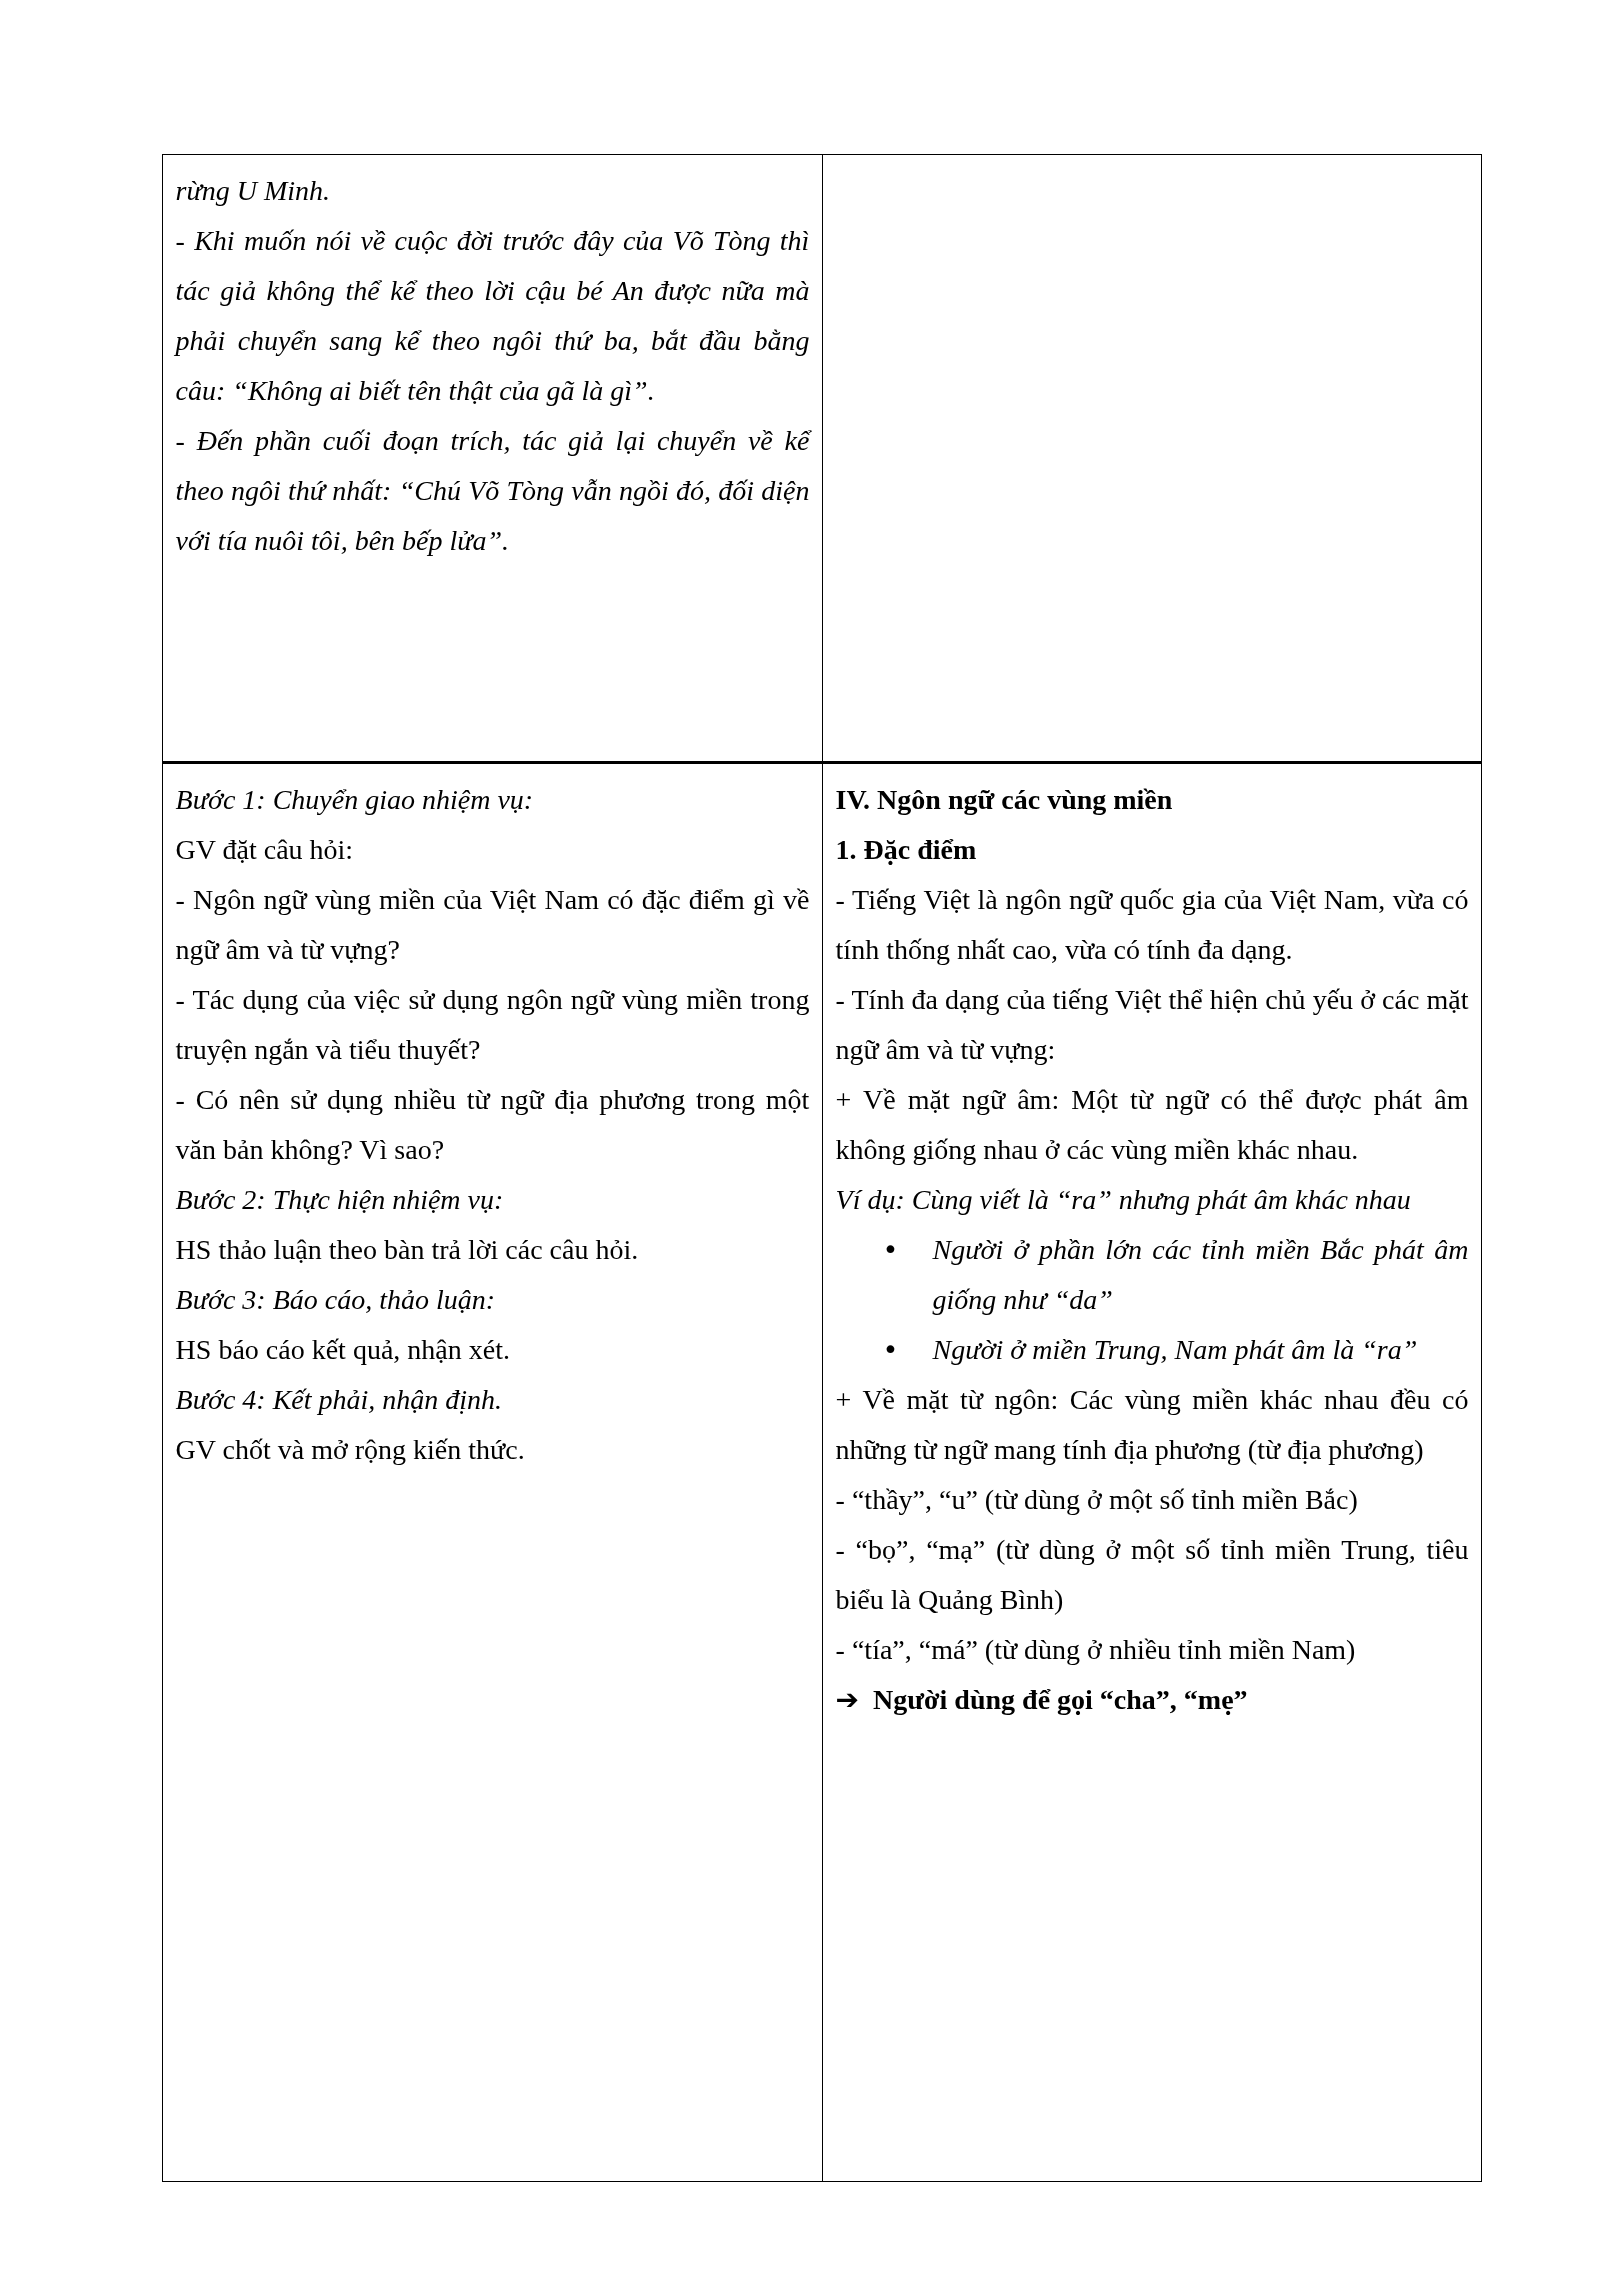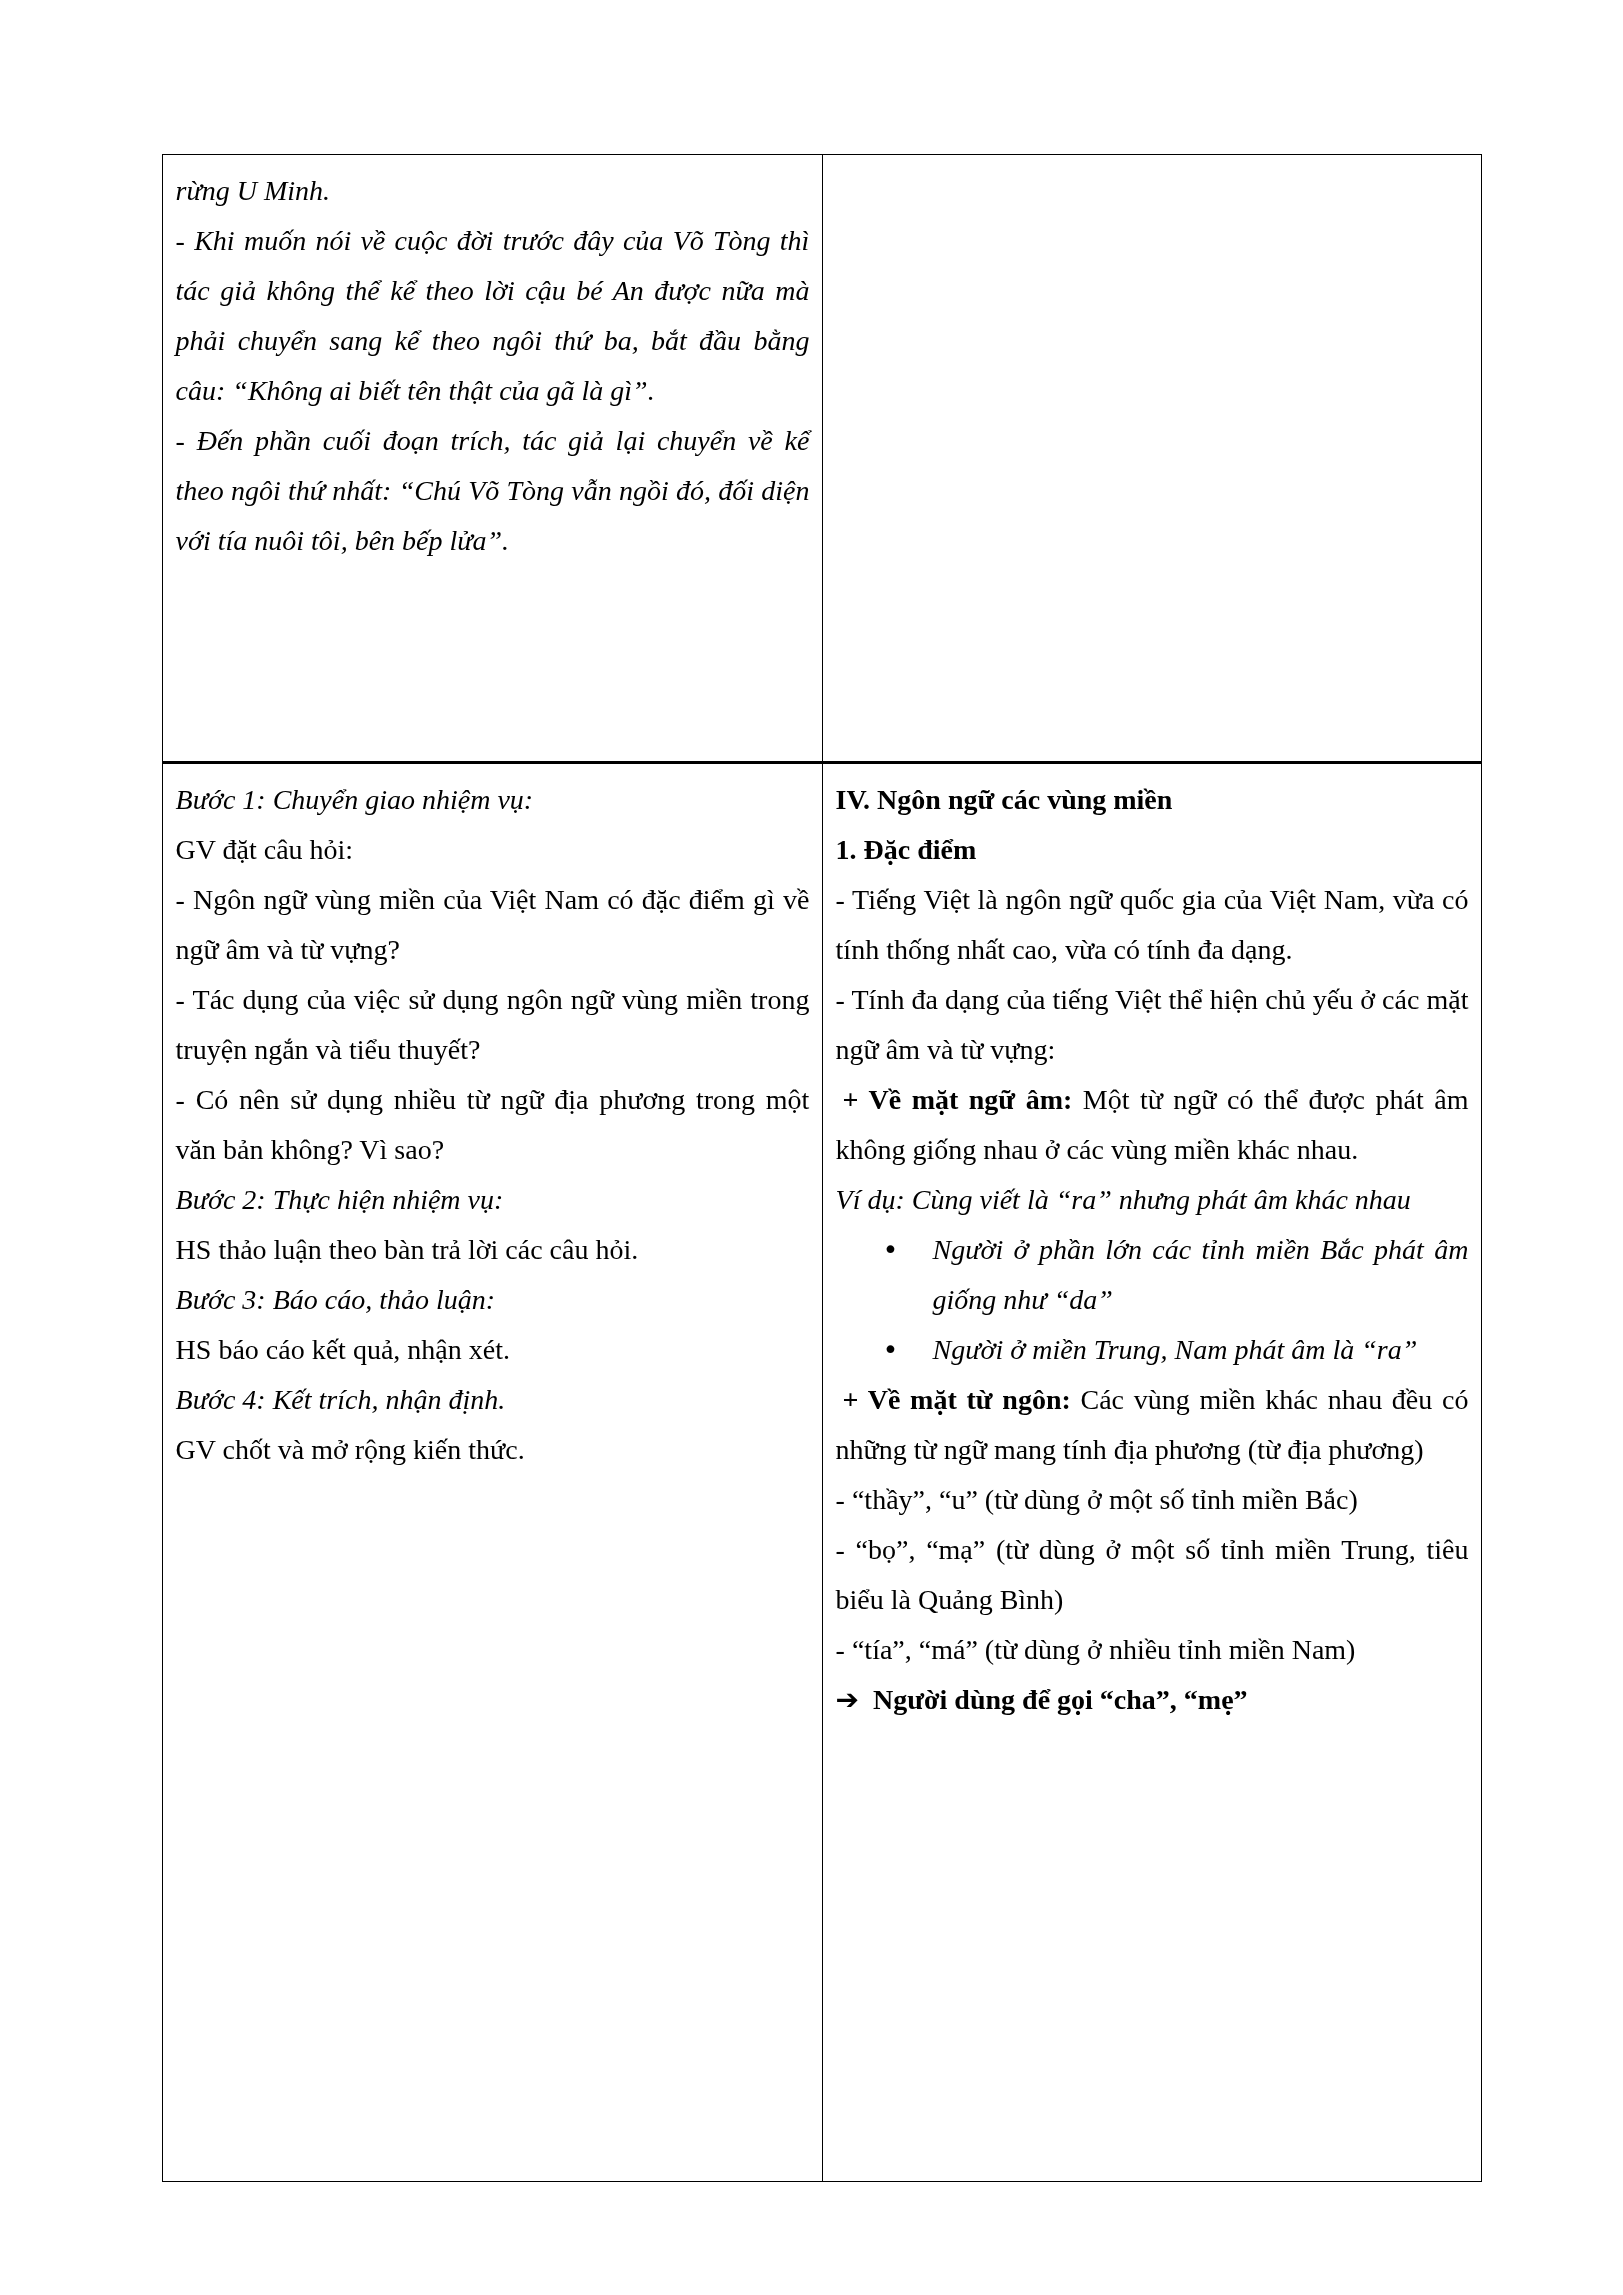--- a/index.html
+++ b/index.html
@@ -43,21 +43,21 @@
   .cell-right { flex: 1; }
   p {
     margin: 0;
     font-size: 28px;
     line-height: 50px;
     text-align: justify;
   }
   .it { font-style: italic; }
   .bi { font-weight: normal; font-style: italic; }
   .b  { font-weight: bold; }
-  .lead { font-weight: bold; margin-left: 7px; }
+  .lead { font-weight: normal; }
   .bullet-item {
     position: relative;
     margin-left: 97px;
     font-style: italic;
   }
   .bullet-marker {
     position: absolute;
     left: -50px;
     top: 0;
     font-style: normal;
@@ -92,21 +92,21 @@
       <div class="cell cell-left">
         <p class="bi">Bước 1: Chuyển giao nhiệm vụ:</p>
         <p>GV đặt câu hỏi:</p>
         <p>- Ngôn ngữ vùng miền của Việt Nam có đặc điểm gì về ngữ âm và từ vựng?</p>
         <p>- Tác dụng của việc sử dụng ngôn ngữ vùng miền trong truyện ngắn và tiểu thuyết?</p>
         <p>- Có nên sử dụng nhiều từ ngữ địa phương trong một văn bản không? Vì sao?</p>
         <p class="bi">Bước 2: Thực hiện nhiệm vụ:</p>
         <p>HS thảo luận theo bàn trả lời các câu hỏi.</p>
         <p class="bi">Bước 3: Báo cáo, thảo luận:</p>
         <p>HS báo cáo kết quả, nhận xét.</p>
-        <p class="bi">Bước 4: Kết trích, nhận định.</p>
+        <p class="bi">Bước 4: Kết phải, nhận định.</p>
         <p>GV chốt và mở rộng kiến thức.</p>
       </div>
 
       <div class="cell cell-right">
         <p class="b">IV. Ngôn ngữ các vùng miền</p>
         <p class="b">1. Đặc điểm</p>
         <p>- Tiếng Việt là ngôn ngữ quốc gia của Việt Nam, vừa có tính thống nhất cao, vừa có tính đa dạng.</p>
         <p>- Tính đa dạng của tiếng Việt thể hiện chủ yếu ở các mặt ngữ âm và từ vựng:</p>
         <p><span class="lead">+ Về mặt ngữ âm:</span><span> Một từ ngữ có thể được phát âm không giống nhau ở các vùng miền khác nhau.</span></p>
         <p class="it">Ví dụ: Cùng viết là “ra” nhưng phát âm khác nhau</p>

